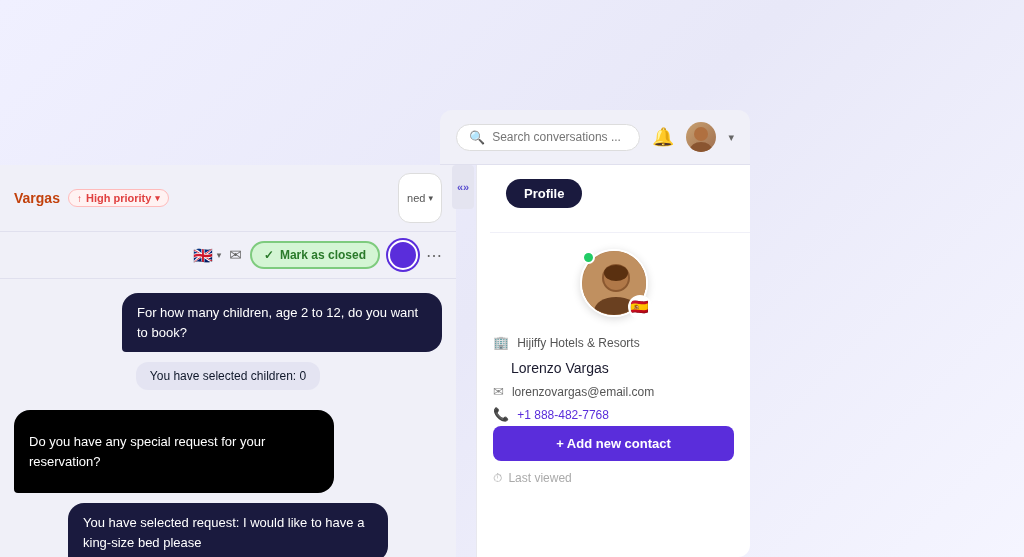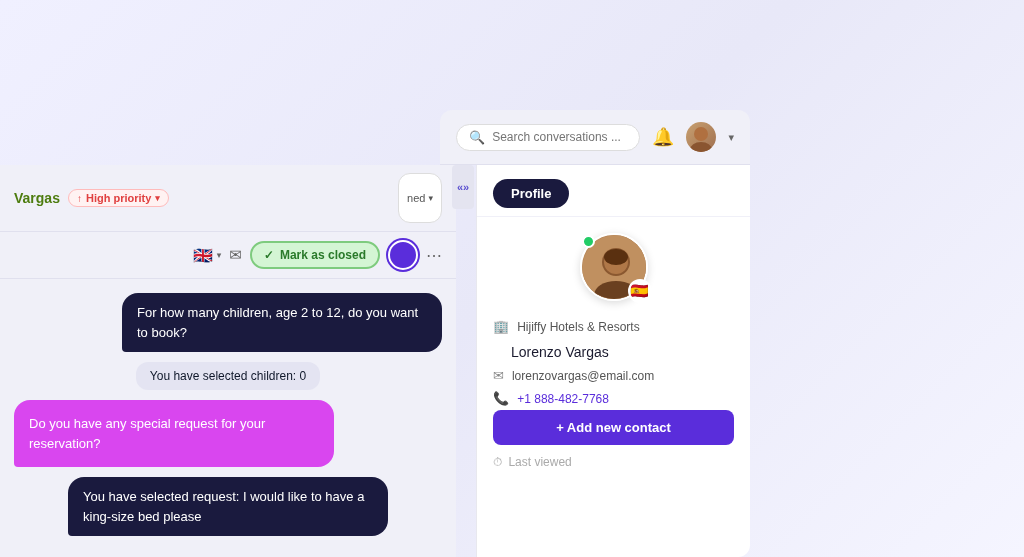--- a/index.html
+++ b/index.html
@@ -31,21 +31,21 @@
 </div>
 
 <div style="position:absolute;top:165px;left:452px;width:22px;height:44px;background:#e4e4f0;border-radius:4px;display:flex;align-items:center;justify-content:center;cursor:pointer;font-size:11px;color:#5a4fcf;font-weight:bold;z-index:20;">
   «»
 </div>
 
 <div style="position:absolute;top:165px;left:0;width:456px;height:392px;background:#f0f0f8;display:flex;flex-direction:column;overflow:hidden;">
 
   <div style="padding:8px 14px;display:flex;align-items:center;justify-content:space-between;border-bottom:1px solid #e0e0ee;background:#f0f0f8;min-height:52px;">
     <div style="display:flex;align-items:center;gap:8px;">
-      <span style="font-size:14px;font-weight:700;color:#4d7c0f;">Vargas</span>
+      <span style="font-size:14px;font-weight:700;color:#c2410c;">Vargas</span>
       <div style="display:flex;align-items:center;gap:4px;background:#fff2f2;border:1px solid #ffbbbb;border-radius:12px;padding:2px 8px;font-size:11px;color:#e04040;font-weight:600;cursor:pointer;">
         <span style="font-size:10px;">↑</span>
         <span>High priority</span>
         <span style="font-size:9px;">▾</span>
       </div>
     </div>
     <div style="display:flex;align-items:center;gap:8px;">
       <span style="display:inline-flex;align-items:center;gap:3px;background:white;border:1px solid #ddd;border-radius:12px;padding:18px 8px;font-size:11px;color:#555;cursor:pointer;">
         <span>ned</span>
         <span style="font-size:9px;">▾</span>
@@ -71,34 +71,34 @@
 
     <div style="display:flex;justify-content:flex-end;">
       <div style="background:#1a1a3e;color:white;border-radius:16px 16px 16px 4px;padding:10px 15px;font-size:13px;max-width:320px;line-height:1.5;">For how many children, age 2 to 12, do you want to book?</div>
     </div>
 
     <div style="display:flex;justify-content:center;">
       <div style="background:#e4e4f2;color:#0f172a;border-radius:12px;padding:7px 14px;font-size:12px;max-width:280px;">You have selected children: 0</div>
     </div>
 
     <div style="display:flex;justify-content:flex-start;">
-      <div style="background:#d946ef;color:white;border-radius:16px 16px 16px 4px;padding:14px 15px;font-size:13px;max-width:320px;line-height:1.5;">Do you have any special request for your reservation?</div>
+      <div style="background:#000000;color:white;border-radius:16px 16px 16px 4px;padding:22px 15px;font-size:13px;max-width:320px;line-height:1.5;margin-top:10px;">Do you have any special request for your reservation?</div>
     </div>
 
 
     <div style="display:flex;justify-content:center;">
       <div style="background:#1a1a3e;color:white;border-radius:16px 16px 16px 4px;padding:10px 15px;font-size:13px;max-width:320px;line-height:1.5;">You have selected request: I would like to have a king-size bed please</div>
     </div>
 
   </div>
 </div>
 
 <div style="position:absolute;top:165px;left:476px;width:274px;height:392px;background:white;border-left:1px solid #e8e8ee;display:flex;flex-direction:column;overflow:hidden;border-radius:0 0 12px 0;">
 
-  <div style="display:flex;align-items:center;padding:14px 16px 8px;gap:4px;border-bottom:1px solid #f0f0f8;">
+  <div style="display:flex;align-items:center;padding:14px 16px 24px;gap:4px;border-bottom:1px solid #f0f0f8;margin-left:13px;">
     <button style="padding:7px 18px;border-radius:20px;font-size:13px;font-weight:700;cursor:pointer;border:none;background:#1a1a3e;color:white;">Profile</button>
   </div>
 
   <div style="flex:1;padding:16px;overflow-y:auto;">
 
     <div style="display:flex;justify-content:center;margin-bottom:14px;">
       <div style="position:relative;width:68px;height:68px;">
         <div style="width:68px;height:68px;border-radius:50%;background:linear-gradient(135deg,#c09060,#8a5830);overflow:hidden;border:2px solid white;box-shadow:0 2px 8px rgba(0,0,0,0.15);">
           <svg width="68" height="68" viewBox="0 0 68 68">
             <circle cx="34" cy="34" r="34" fill="#c09060"></circle>

